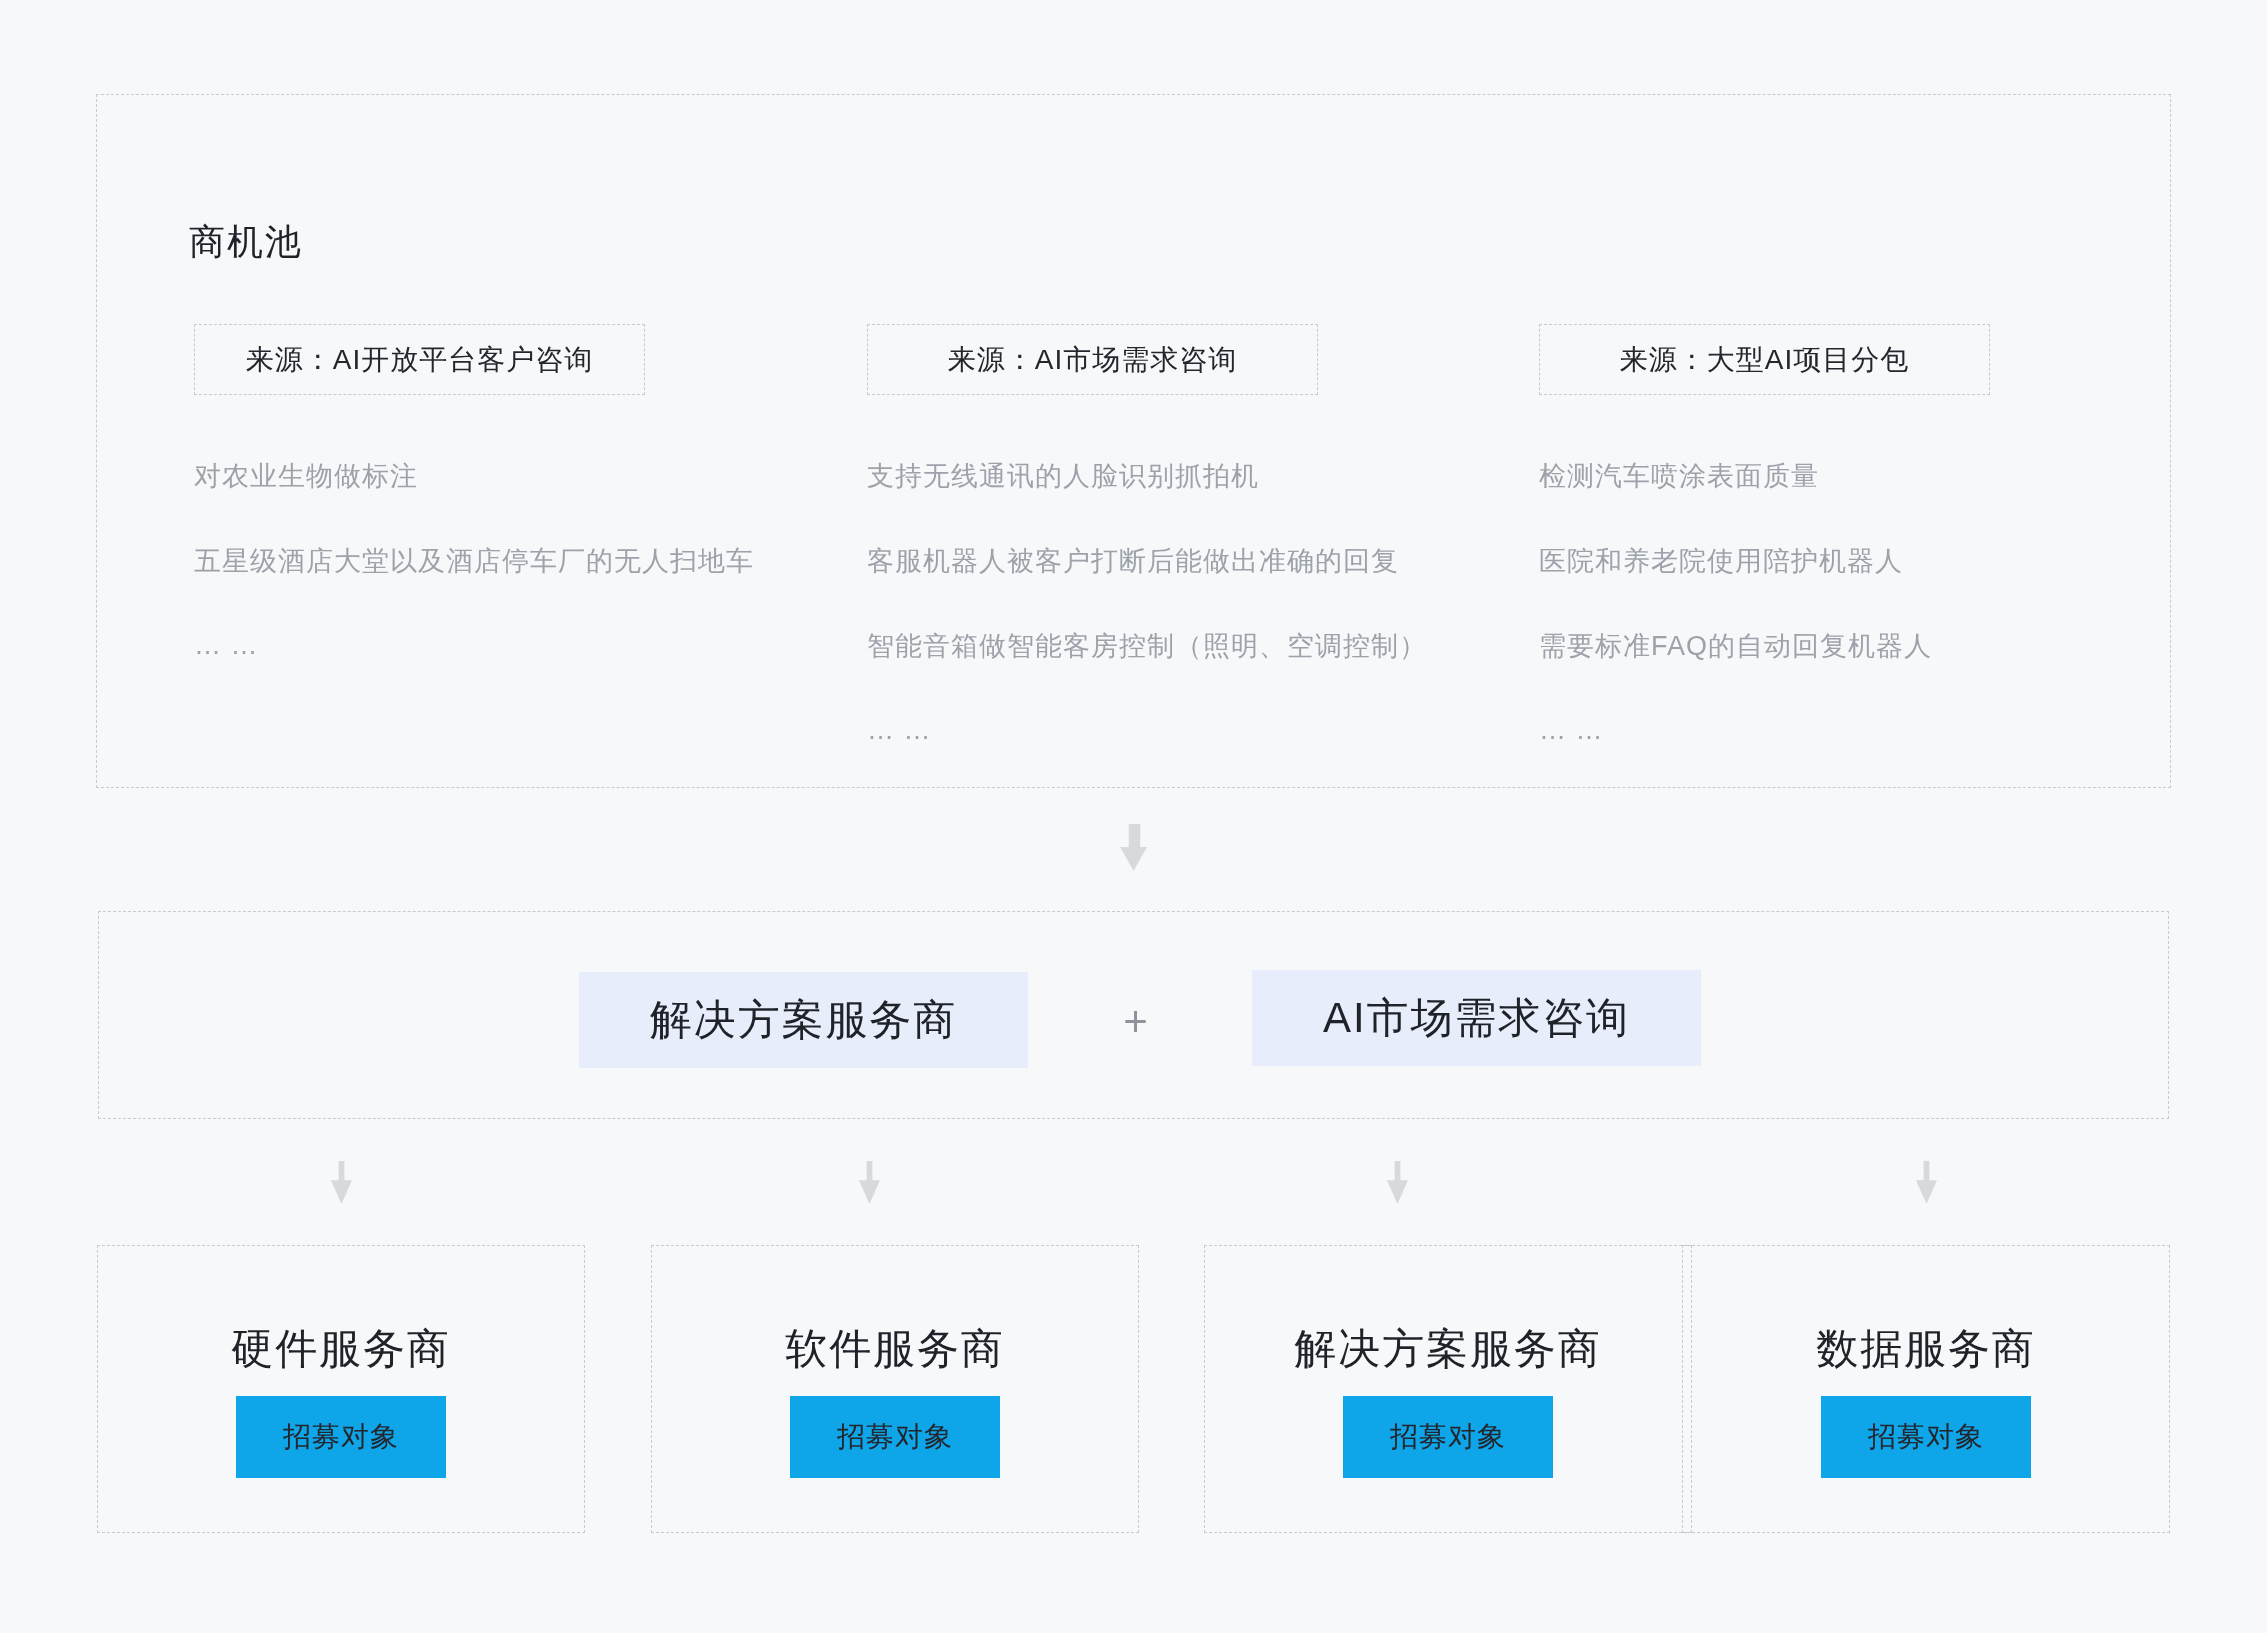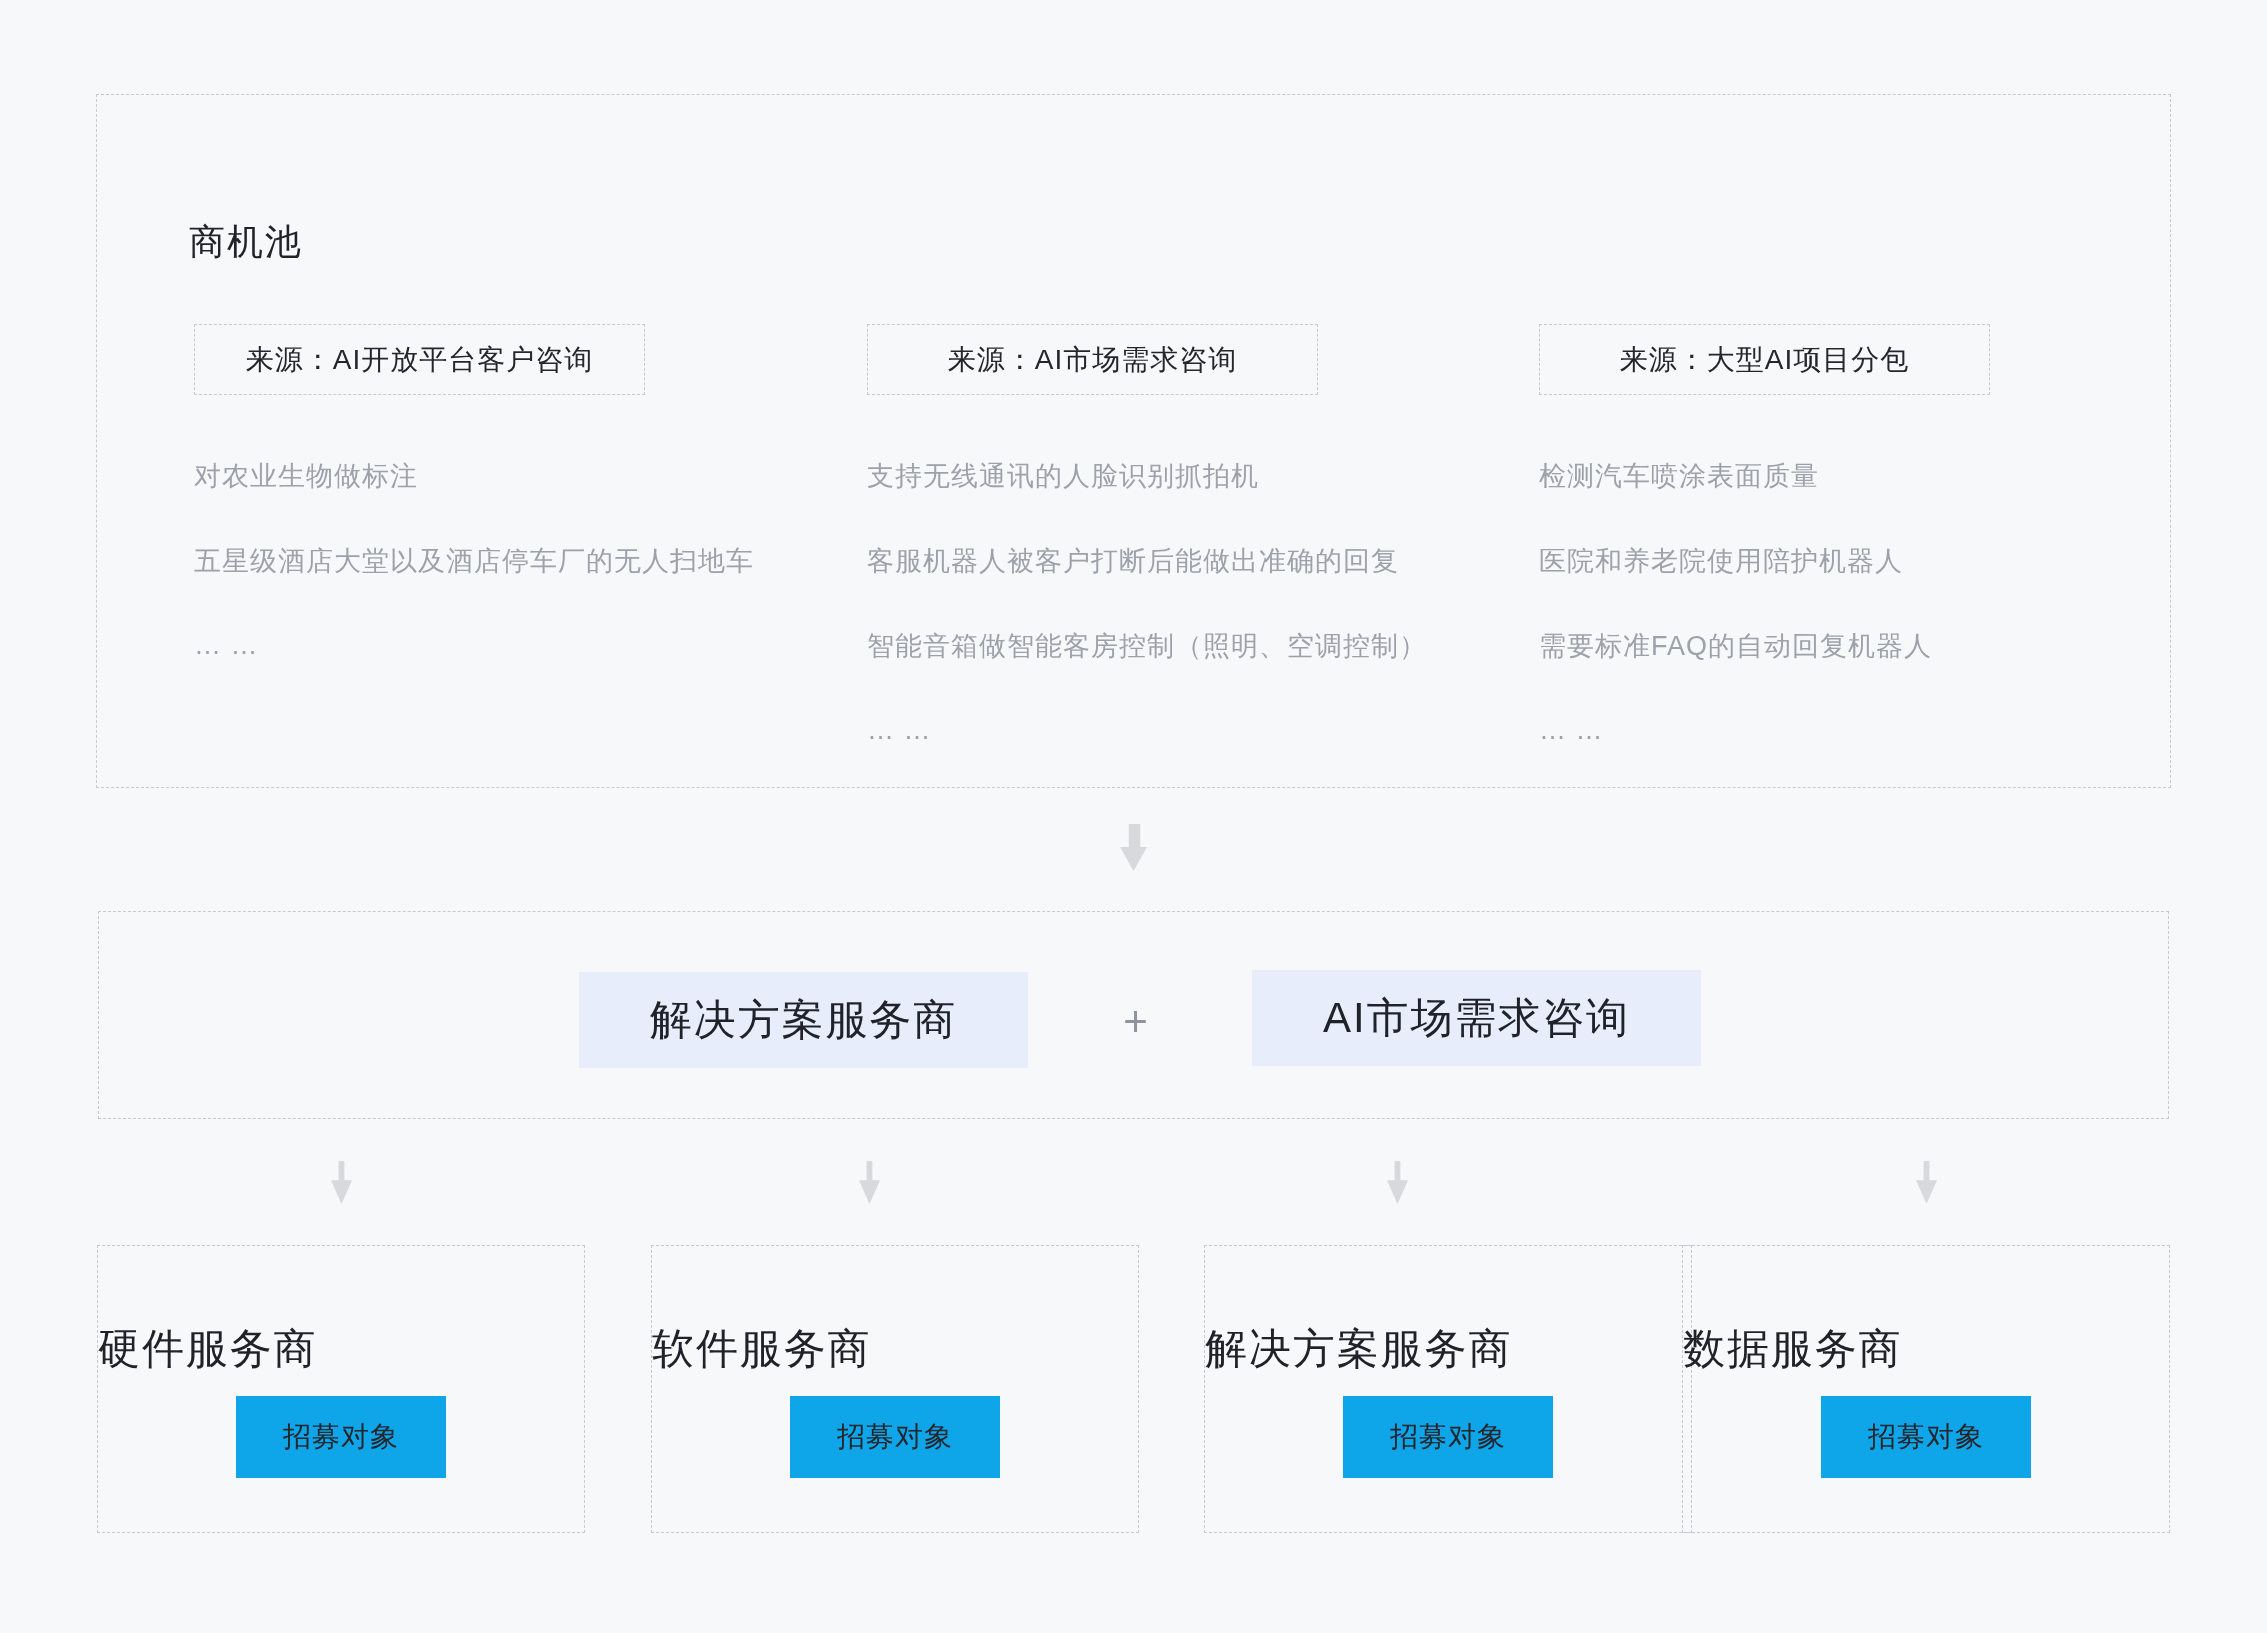--- a/index.html
+++ b/index.html
@@ -50,21 +50,21 @@
     text-align:center; font-size:42px; line-height:50px;
     color:#8f939b; font-weight:400;
   }
 
   
   .provider { position:absolute; top:1245px; width:488px; height:288px; }
   .provider.p0 { left:97px; } .provider.p1 { left:651px; }
   .provider.p2 { left:1204px; } .provider.p3 { left:1682px; }
   .provider-title {
     position:absolute; top:76px; left:0; width:100%;
-    font-size:42px; line-height:54px;
+    text-align:center; font-size:42px; line-height:54px;
     font-weight:500; color:#1f2329; letter-spacing:1.9px;
   }
   .recruit-badge {
     position:absolute; top:150px; left:50%; transform:translateX(-50%);
     width:210px; height:82px; background:#0ea5e9;
     display:flex; align-items:center; justify-content:center;
     font-size:28px; color:#23262c; letter-spacing:1px;
   }
 </style>
 </head>

